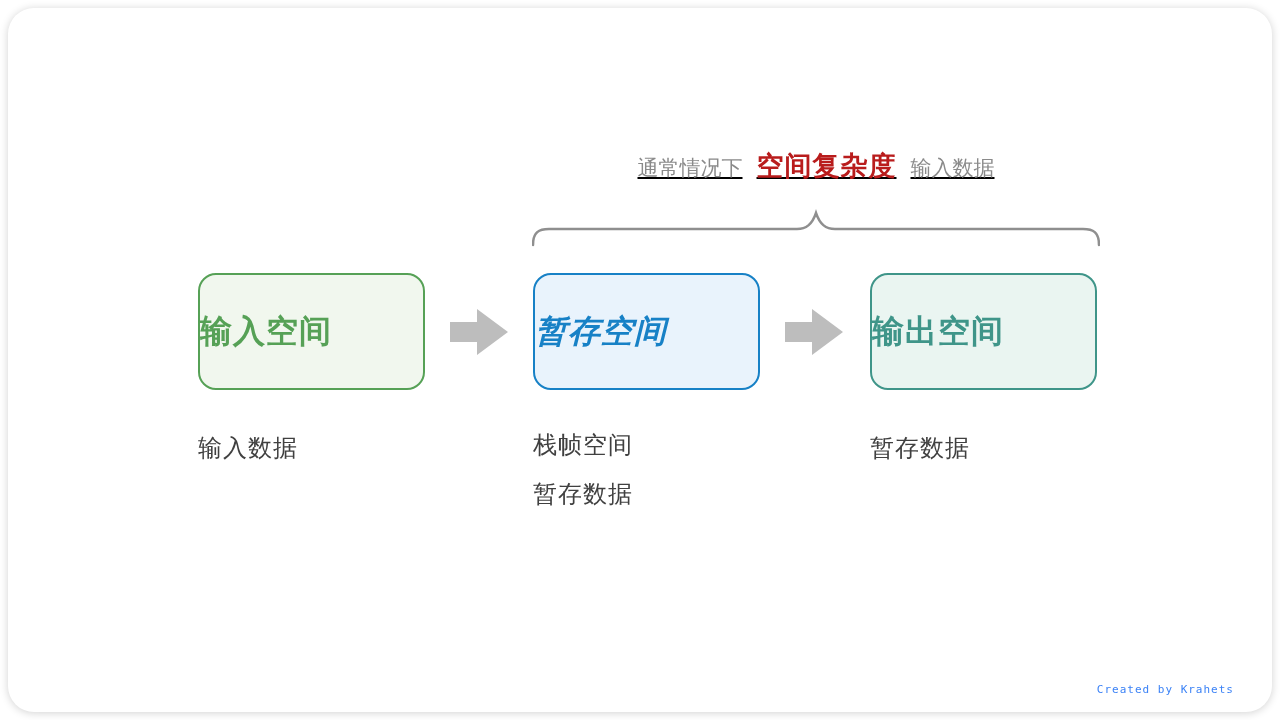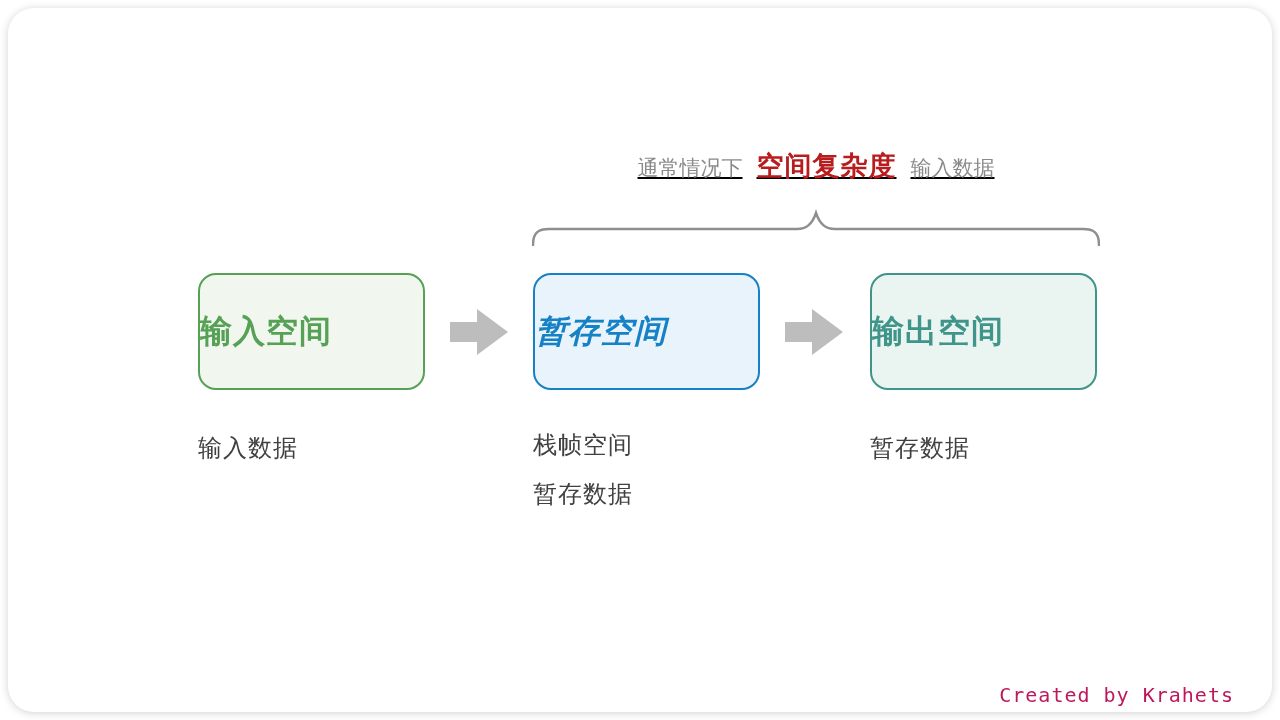--- a/index.html
+++ b/index.html
@@ -66,22 +66,22 @@
   }
   .anno-input  { left: 190px; top: 424px; }
   .anno-buffer { left: 525px; top: 412px; }
   .anno-buffer .anno-line { line-height: 49px; }
   .anno-output { left: 862px; top: 424px; }
   
   .footer {
     position: absolute;
     right: 38px; top: 675px;
     font-family: "DejaVu Sans Mono", "Liberation Mono", monospace;
-    font-size: 20px;
-    color: #be185d;
+    font-size: 11px;
+    color: #3b82f6;
     letter-spacing: 1px;
   }
 </style>
 </head>
 <body>
 
 <div class="card">
 
   <div class="caption">
     <span class="cap-normal">通常情况下</span>

